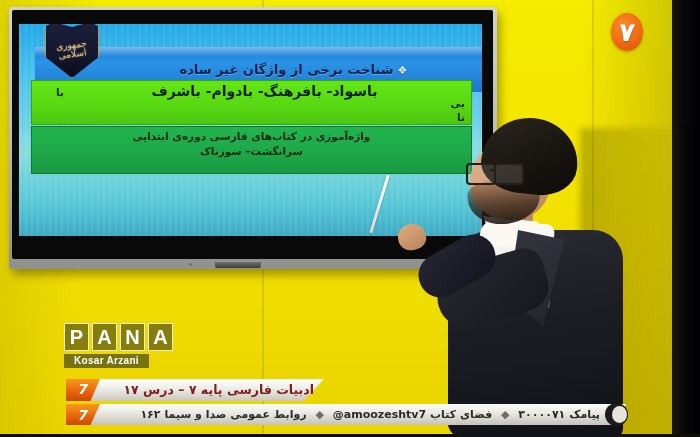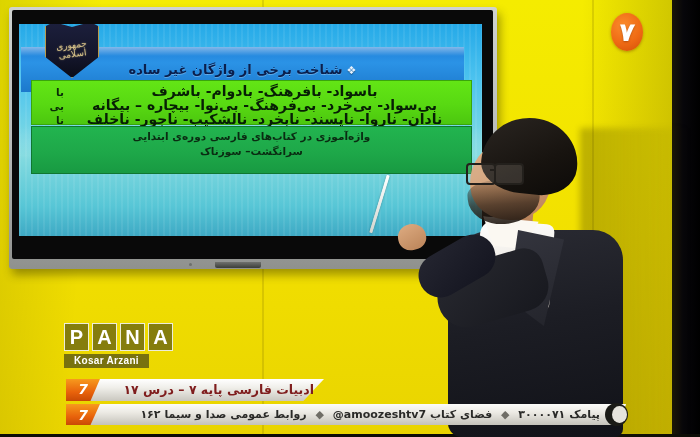--- a/index.html
+++ b/index.html
@@ -146,29 +146,30 @@
     line-height: 1.05;
     text-align: center;
     letter-spacing: -0.5px;
     transform: rotate(-7deg);
     text-shadow: 0 0 2px rgba(216,195,137,0.6);
   }
 
   
   .slide-header {
     position: absolute;
-    left: 2px;
+    left: 16px;
     top: 23px;
     width: 443px;
     height: 45px;
     background: linear-gradient(180deg, #1f7fd8 0%, #2b93e6 35%, #1c78cc 100%);
     display: flex;
     align-items: center;
     justify-content: center;
     overflow: hidden;
+    padding-left: 37px;
   }
   .slide-header-sheen {
     position: absolute;
     left: 0; right: 0; top: 0; height: 9px;
     background: linear-gradient(180deg, rgba(255,255,255,0.45), rgba(255,255,255,0));
   }
   .header-text {
     position: relative;
     direction: rtl;
     color: #0a1f4d;
@@ -558,25 +559,23 @@
           <span class="bullet-diamond">❖</span><span>شناخت برخی از واژگان غیر ساده</span>
         </div>
       </div>
 
       <div class="box-light">
         <div class="row">
           <div class="row-val">باسواد- بافرهنگ- بادوام- باشرف</div>
           <div class="row-key">با</div>
         </div>
         <div class="row">
-          <div class="row-val">بی‌سواد- بی‌خرد- بی‌فرهنگ- بی‌نوا- بیچاره – بیگانه</div>
           <div class="row-key">بی</div>
         </div>
         <div class="row">
-          <div class="row-val">نادان- ناروا- ناپسند- نابخرد- نالشکیب- ناجور- ناخلف</div>
           <div class="row-key">نا</div>
         </div>
       </div>
 
       <div class="box-dark">
         <p>واژه‌آموزی در کتاب‌های فارسی دوره‌ی ابتدایی</p>
         <p class="l3">سرانگشت– سوزناک</p>
       </div>
     </div>
   </div>

